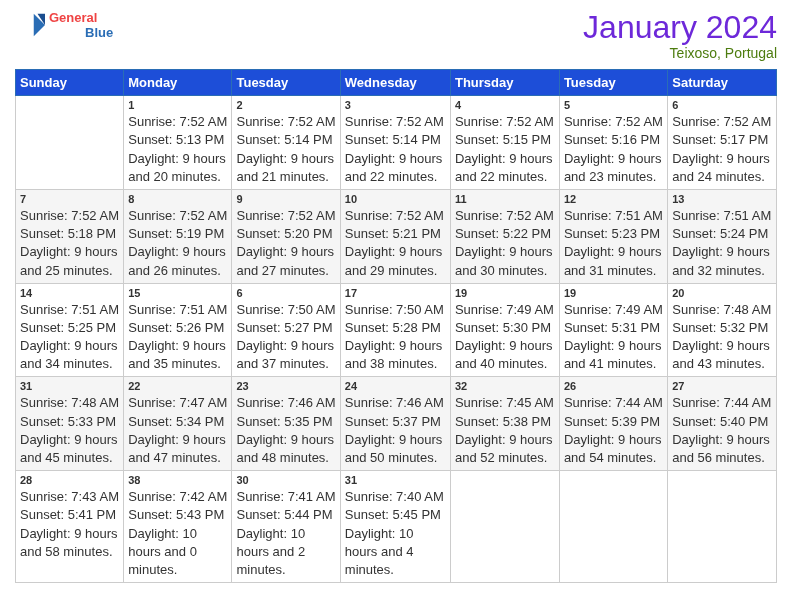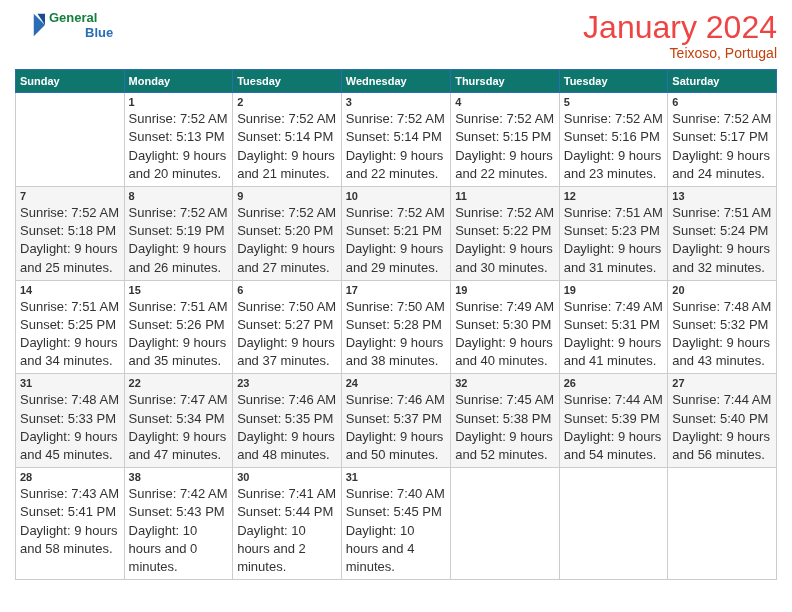--- a/index.html
+++ b/index.html
@@ -25,50 +25,50 @@
       display: flex;
       align-items: center;
       gap: 4px;
     }
     .logo-text {
       display: flex;
       flex-direction: column;
       font-size: 13px;
       font-weight: bold;
     }
-    .logo-general { color: #15803d; }
+    .logo-general { color: #ef4444; }
     .logo-blue { color: #2a6db5; margin-left: 36px; }
     .logo-icon {
       width: 30px;
       height: 30px;
     }
     .title-block {
       text-align: right;
     }
     .month-title {
       font-size: 32px;
       font-weight: normal;
-      color: #ef4444;
+      color: #6d28d9;
       line-height: 1.1;
     }
     .location {
       font-size: 14px;
-      color: #c2410c;
+      color: #4d7c0f;
     }
     .calendar-table {
       width: 100%;
       border-collapse: collapse;
       font-size: 9.5px;
     }
     .calendar-table th {
-      background-color: #0f766e;
+      background-color: #1d4ed8;
       color: #fff;
       padding: 5px 4px;
       text-align: left;
-      font-size: 11px;
+      font-size: 13px;
       font-weight: bold;
       border: 1px solid #2a6db5;
     }
     .calendar-table td {
       border: 1px solid #ccc;
       vertical-align: top;
       padding: 3px 4px;
       width: 113px;
       height: 88px;
     }

